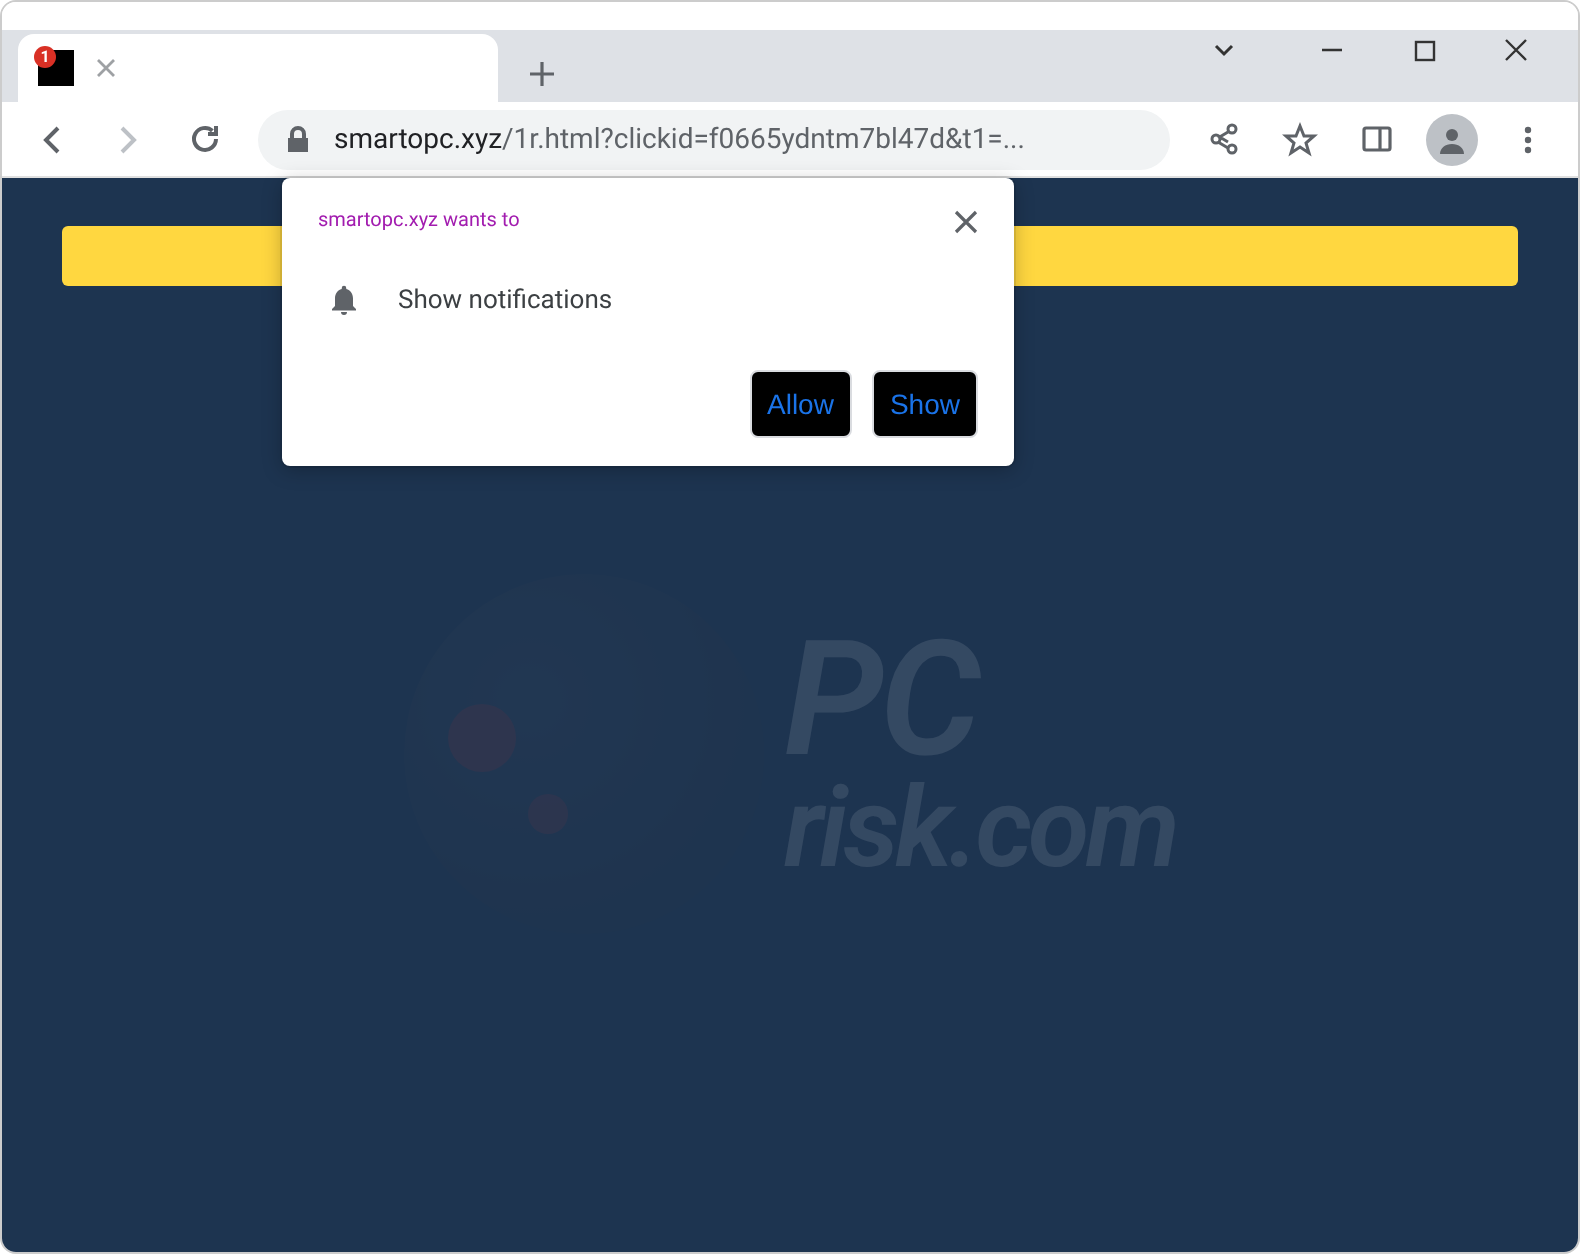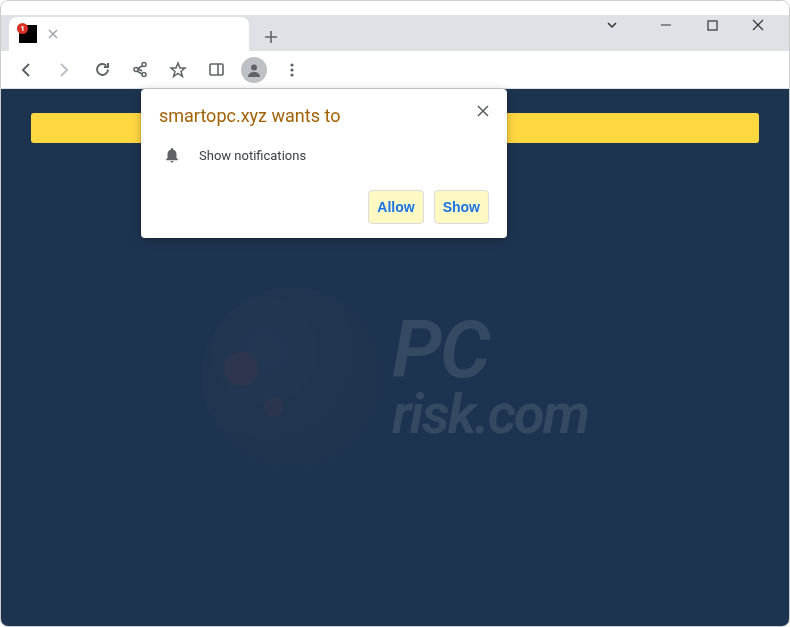--- a/index.html
+++ b/index.html
@@ -204,21 +204,21 @@
       border-radius: 4px;
       box-shadow: 0 2px 10px rgba(0,0,0,0.25), 0 0 0 1px rgba(0,0,0,0.08);
       padding: 16px 18px 14px;
       z-index: 50;
     }
     .perm-header {
       display: flex;
       align-items: flex-start;
       justify-content: space-between;
     }
-    .perm-title { font-size: 18px; color: #a16207; }
+    .perm-title { font-size: 10px; color: #a21caf; }
     .perm-close {
       width: 20px; height: 20px; cursor: pointer;
       display: flex; align-items: center; justify-content: center;
       color: #5f6368; margin-top: -4px; margin-right: -4px;
     }
     .perm-row {
       display: flex;
       align-items: center;
       gap: 18px;
       margin-top: 20px;
@@ -229,25 +229,24 @@
     .perm-actions {
       display: flex;
       justify-content: flex-end;
       gap: 10px;
       margin-top: 26px;
     }
     .perm-btn {
       padding: 8px 8px;
       font-size: 14px;
       color: #1a73e8;
-      background: #fef9c3;
+      background: #000000;
       border: 1px solid #dadce0;
       border-radius: 4px;
       cursor: pointer;
-      font-weight: bold;
     }
   </style>
 </head>
 <body>
 
 <div class="window-controls">
   <div class="win-ctrl win-caret">
     <svg width="14" height="14" viewBox="0 0 14 14">
         <path d="M3 5l4 4 4-4" stroke-width="1.5"></path>
       </svg>
@@ -299,20 +298,28 @@
     <svg width="18" height="18" viewBox="0 0 18 18">
         <path d="M6 3l6 6-6 6"></path>
       </svg>
   </div>
   <div class="nav-btn">
     <svg width="17" height="17" viewBox="0 0 17 17">
         <path d="M14 8.5a5.5 5.5 0 1 1-1.8-4.1M14 2v4h-4"></path>
       </svg>
   </div>
 
+  <div class="omnibox">
+    <svg class="lock" viewBox="0 0 16 16">
+        <path d="M4 7V5a4 4 0 0 1 8 0v2h1v7H3V7h1zm2 0h4V5a2 2 0 0 0-4 0v2z" fill="#5f6368"></path>
+      </svg>
+    <span class="url-text">
+      <span class="url-domain">smartopc.xyz</span><span class="url-path">/1r.html?clickid=f0665ydntm7bl47d&amp;t1=...</span>
+    </span>
+  </div>
 
   <div class="toolbar-icon">
     <svg width="18" height="18" viewBox="0 0 18 18" fill="none" stroke="#5f6368" stroke-width="1.5">
         <path d="M11 5l-5 3m5 2l-5-3m-1 3.5a2 2 0 1 1 0-4 2 2 0 0 1 0 4zm8-5a2 2 0 1 1 0-4 2 2 0 0 1 0 4zm0 10a2 2 0 1 1 0-4 2 2 0 0 1 0 4z"></path>
         <path d="M11 13l-5-3"></path>
       </svg>
   </div>
   <div class="toolbar-icon">
     <svg width="18" height="18" viewBox="0 0 18 18" fill="none" stroke="#5f6368" stroke-width="1.5">
         <path d="M9 2l2 5h5l-4 3.5 1.5 5L9 12.5 4.5 15.5 6 10.5 2 7h5z"></path>

